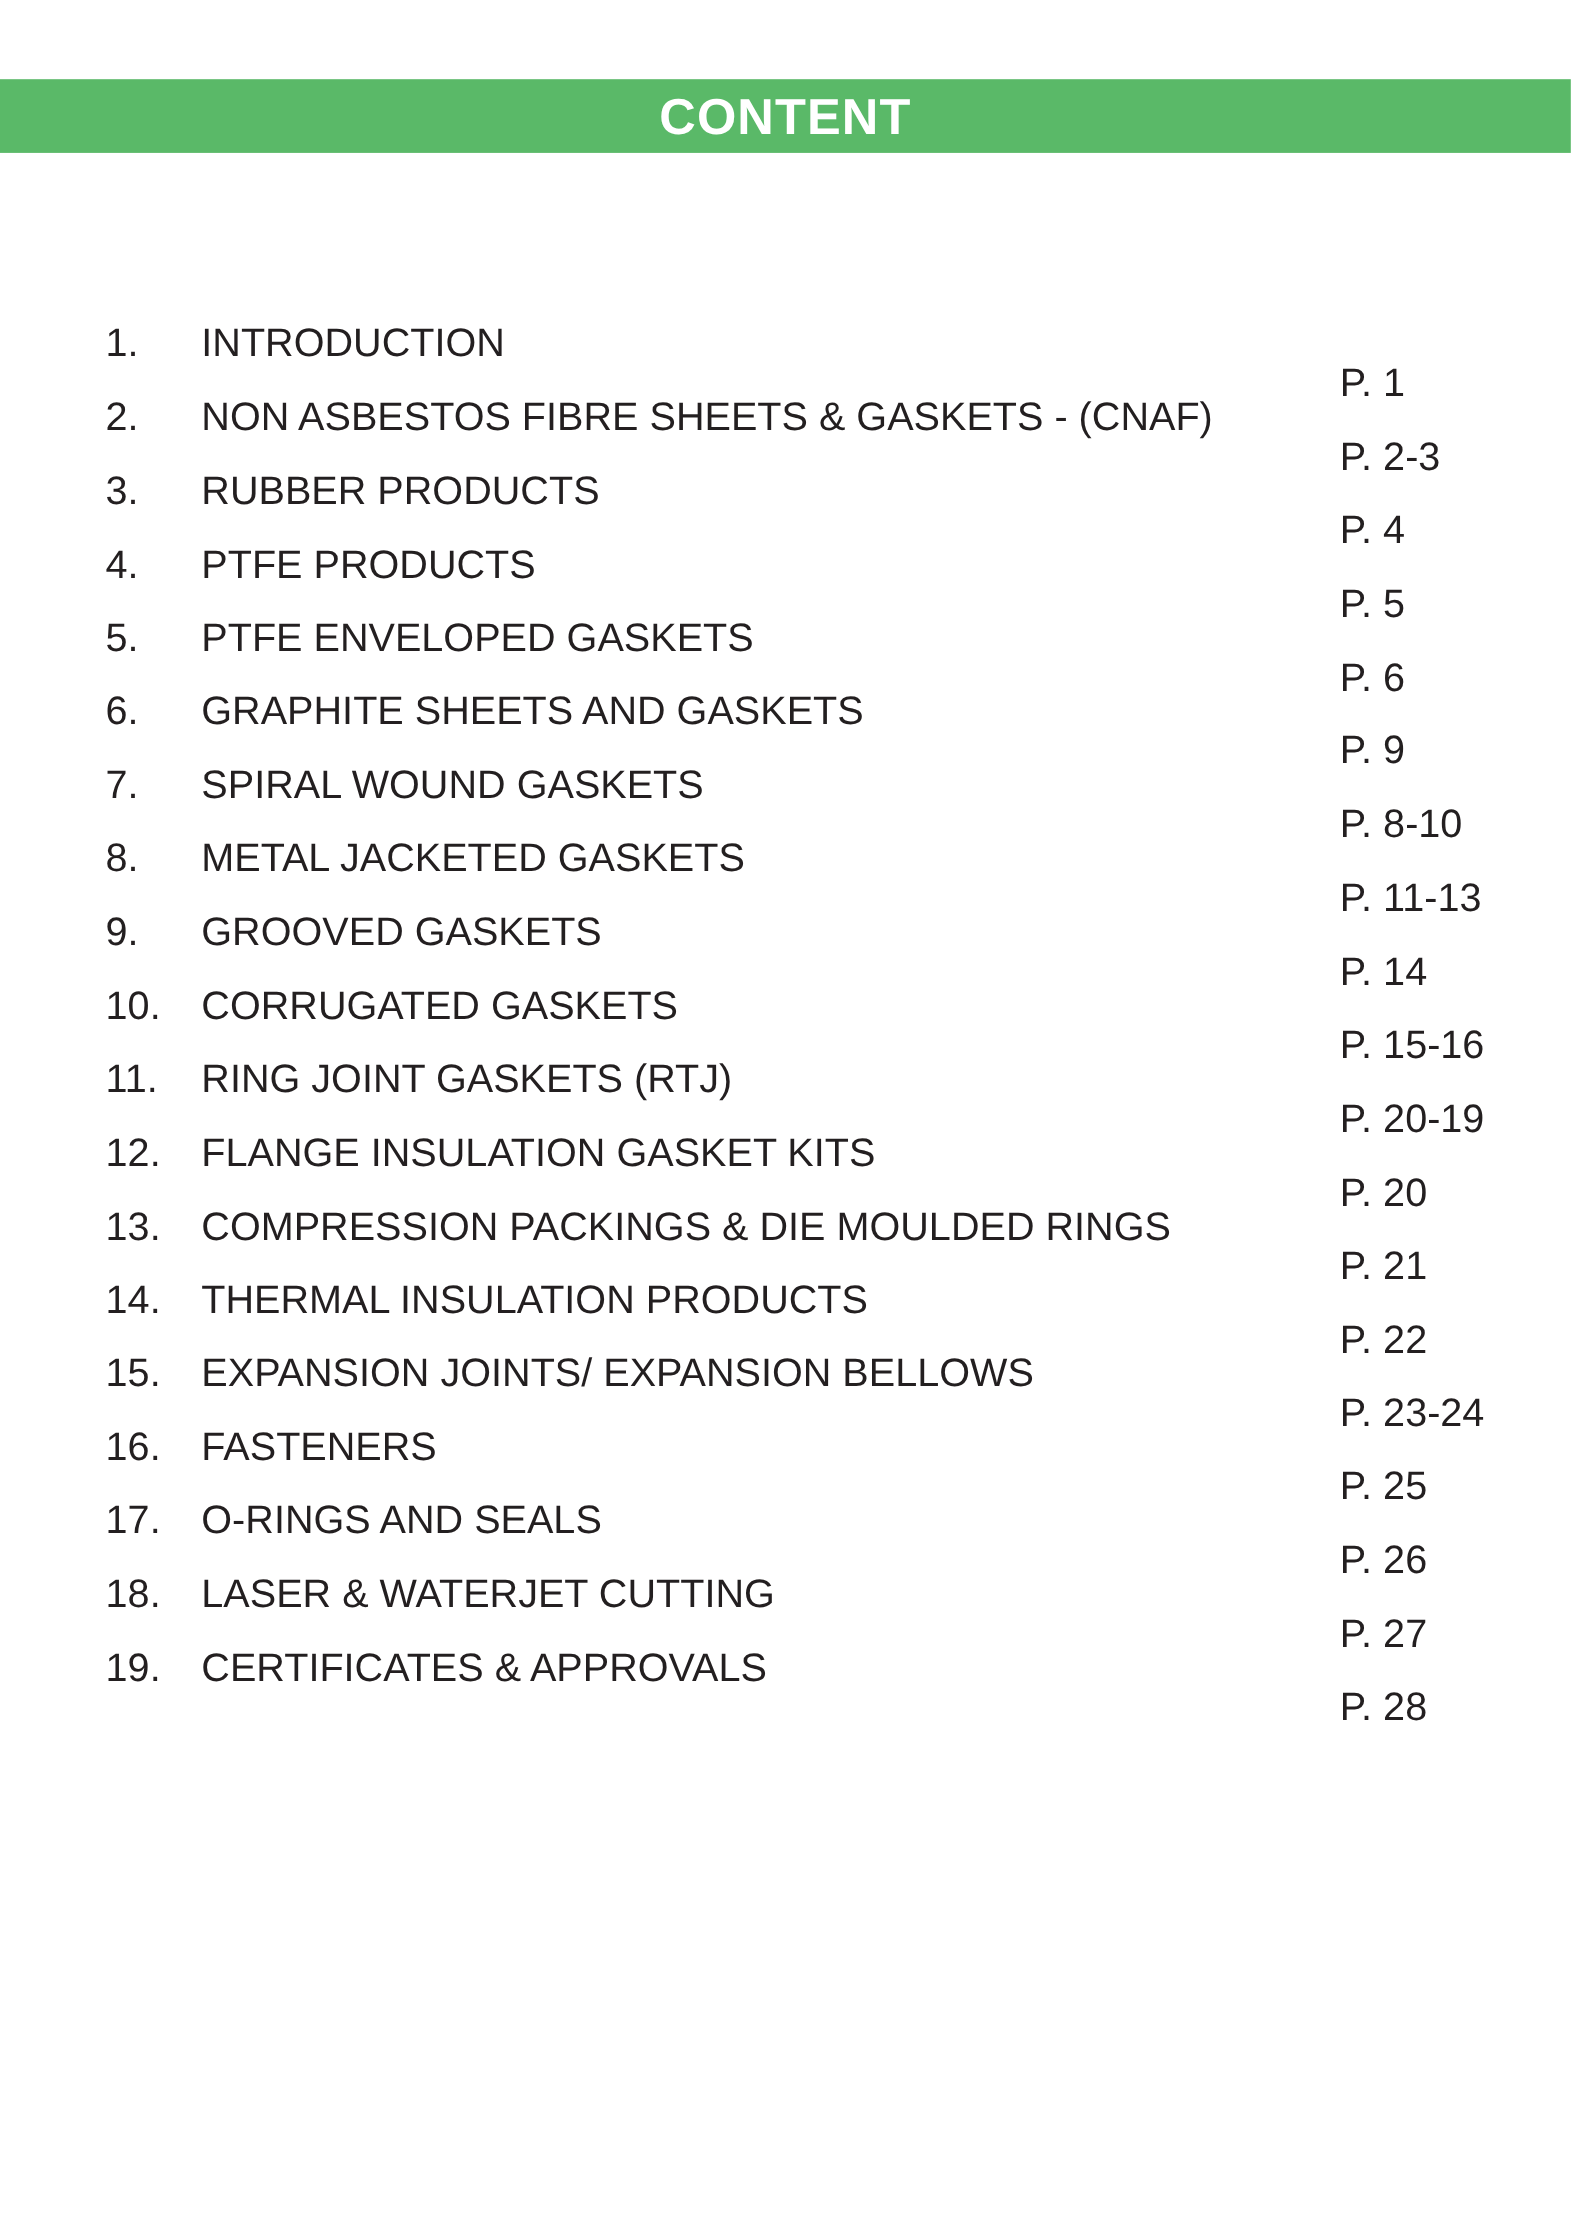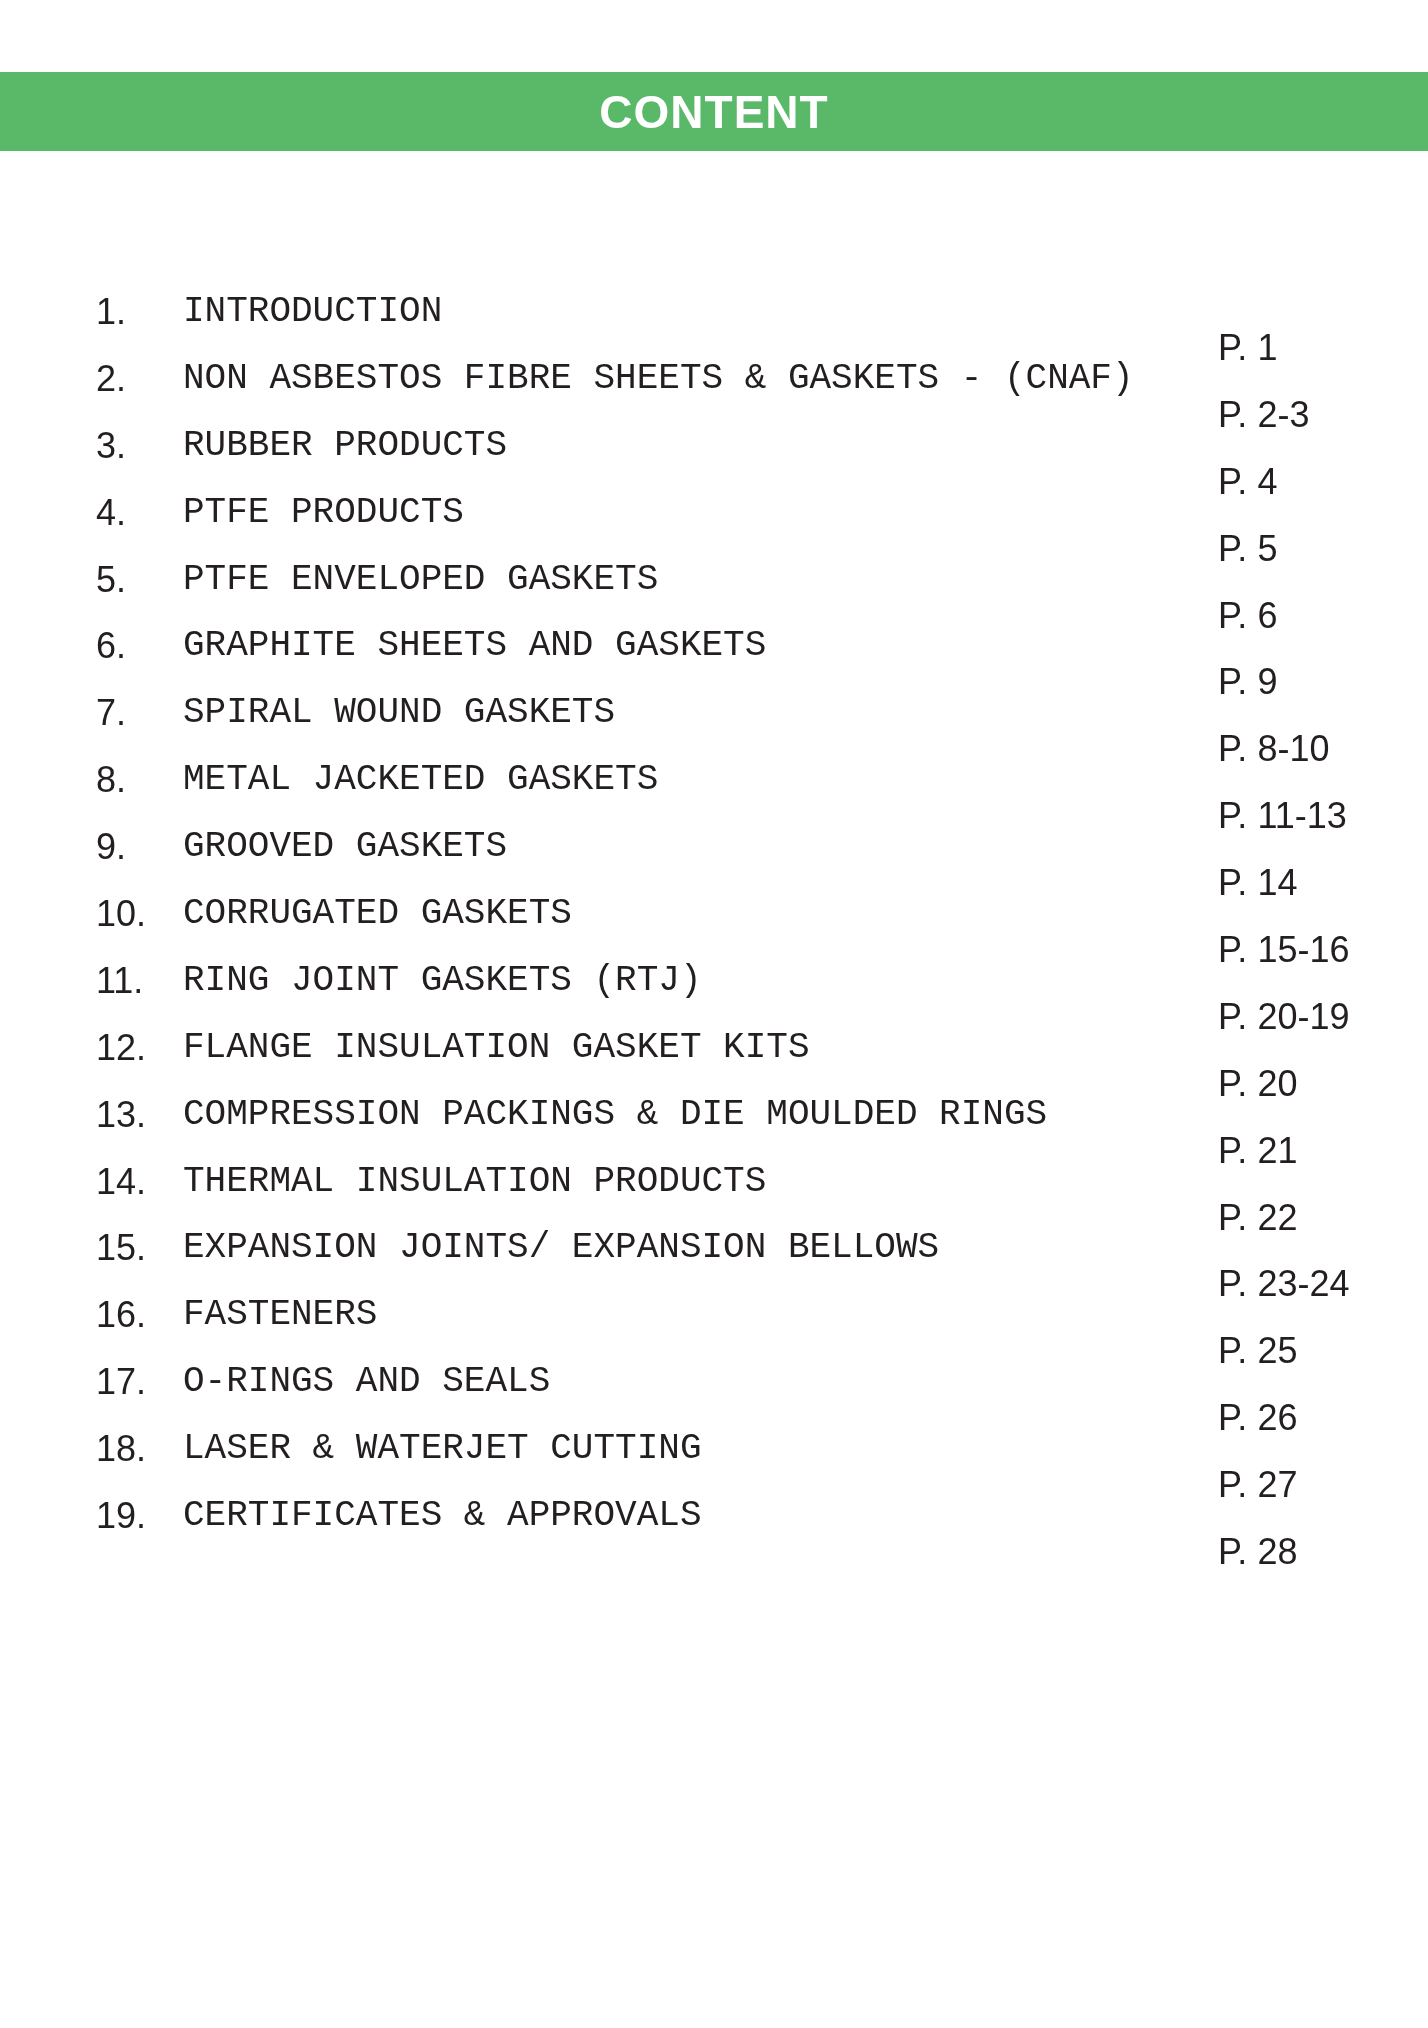--- a/index.html
+++ b/index.html
@@ -13,21 +13,21 @@
     position: relative;
     overflow: hidden;
     font-family: "Liberation Sans", sans-serif;
     color: #231f20;
   }
   .banner {
     position: absolute;
     top: 72px;
     left: 0;
     width: 100%;
-    height: 79px;
+    height: 67px;
     background: #5ab968; 
     display: flex;
     align-items: center;
     justify-content: center;
   }
   .banner-title {
     color: #ffffff;
     font-size: 46px;
     font-weight: bold;
     letter-spacing: 1px;
@@ -44,21 +44,21 @@
     height: 66.9px;
   }
   .toc-row span {
     position: absolute;
     top: 0;
     font-size: 36px;
     line-height: 1;
     white-space: nowrap;
   }
   .num   { left: 96px; }
-  .title { left: 183px; font-family: Liberation Mono, monospace; }
+  .title { left: 183px; }
   .page  { left: 1218px; margin-top: 36px; }
 </style>
 </head>
 <body style="background: rgb(255, 255, 255); color: rgb(35, 31, 32);">
 
 <div class="banner" style="background: rgb(90, 185, 104);">
   <span class="banner-title" style="color: rgb(255, 255, 255);">CONTENT</span>
 </div>
 
 <div class="toc">

